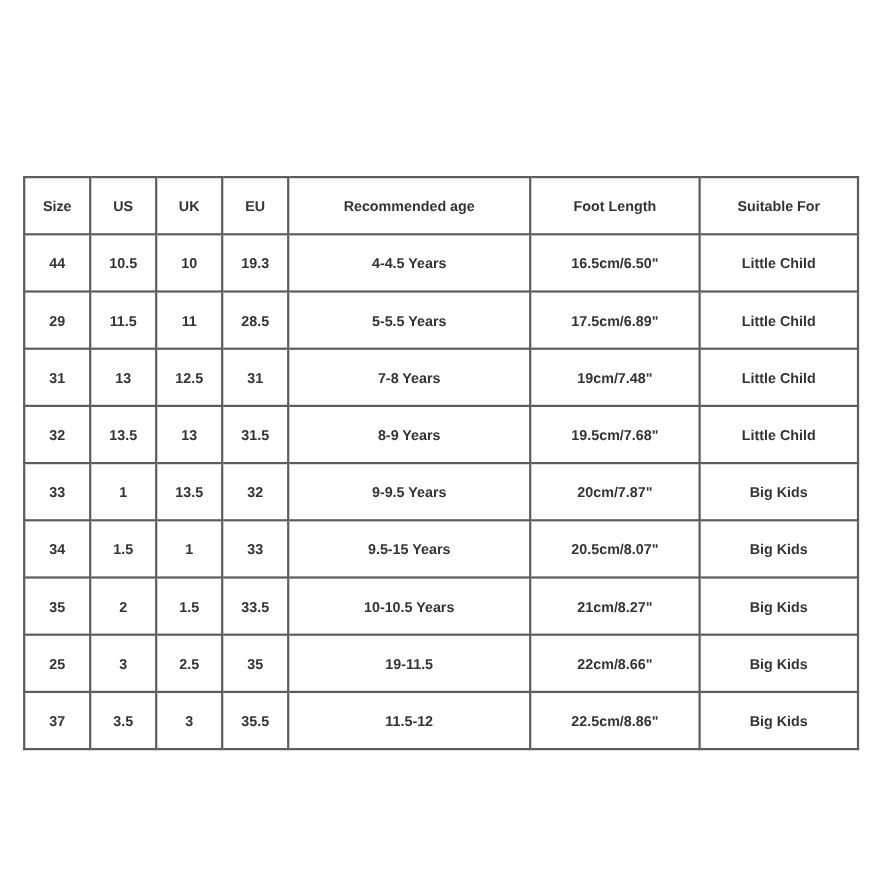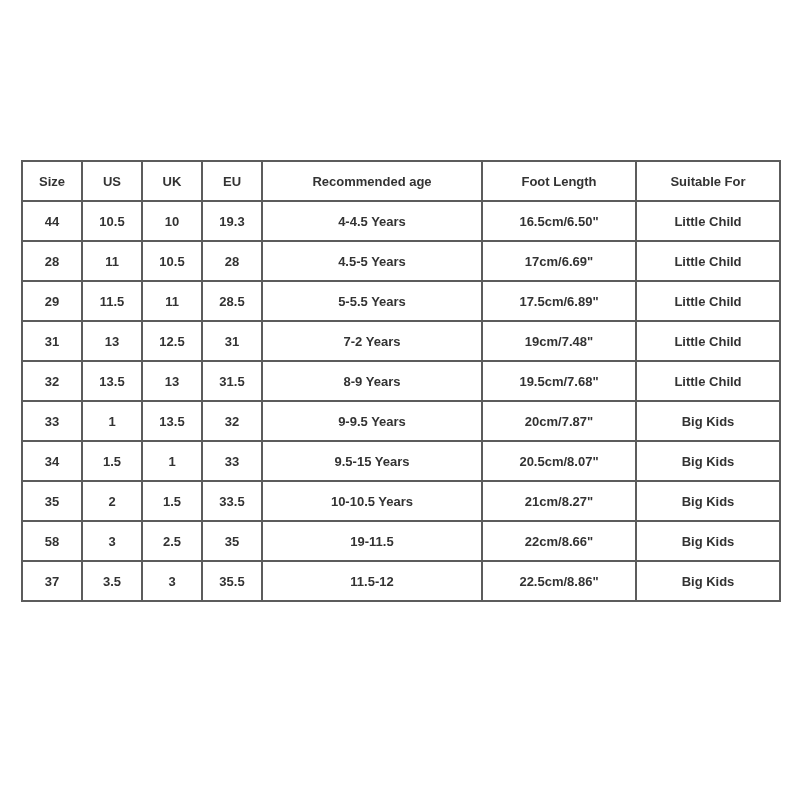--- a/index.html
+++ b/index.html
@@ -29,21 +29,21 @@
     vertical-align: middle;
     font-size: 13px;
     font-weight: bold;
     color: #333333;
     background: #ffffff;
     padding: 0 2px;
     overflow: hidden;
     white-space: nowrap;
   }
   table.size-chart tr {
-    height: 40px;
+    height: 52px;
   }
   col.c-size, col.c-us, col.c-uk, col.c-eu { width: 60px; }
   col.c-age  { width: 220px; }
   col.c-foot { width: 154px; }
   col.c-fit  { width: 144px; }
 </style>
 </head>
 <body>
 
 <div class="canvas">
@@ -72,43 +72,34 @@
         <tr>
           <td>44</td>
           <td>10.5</td>
           <td>10</td>
           <td>19.3</td>
           <td>4-4.5 Years</td>
           <td>16.5cm/6.50"</td>
           <td>Little Child</td>
         </tr>
         <tr>
-          <td>28</td>
-          <td>11</td>
-          <td>10.5</td>
-          <td>28</td>
-          <td>4.5-5 Years</td>
-          <td>17cm/6.69"</td>
-          <td>Little Child</td>
-        </tr>
-        <tr>
           <td>29</td>
           <td>11.5</td>
           <td>11</td>
           <td>28.5</td>
           <td>5-5.5 Years</td>
           <td>17.5cm/6.89"</td>
           <td>Little Child</td>
         </tr>
         <tr>
           <td>31</td>
           <td>13</td>
           <td>12.5</td>
           <td>31</td>
-          <td>7-2 Years</td>
+          <td>7-8 Years</td>
           <td>19cm/7.48"</td>
           <td>Little Child</td>
         </tr>
         <tr>
           <td>32</td>
           <td>13.5</td>
           <td>13</td>
           <td>31.5</td>
           <td>8-9 Years</td>
           <td>19.5cm/7.68"</td>
@@ -135,21 +126,21 @@
         <tr>
           <td>35</td>
           <td>2</td>
           <td>1.5</td>
           <td>33.5</td>
           <td>10-10.5 Years</td>
           <td>21cm/8.27"</td>
           <td>Big Kids</td>
         </tr>
         <tr>
-          <td>58</td>
+          <td>25</td>
           <td>3</td>
           <td>2.5</td>
           <td>35</td>
           <td>19-11.5</td>
           <td>22cm/8.66"</td>
           <td>Big Kids</td>
         </tr>
         <tr>
           <td>37</td>
           <td>3.5</td>

